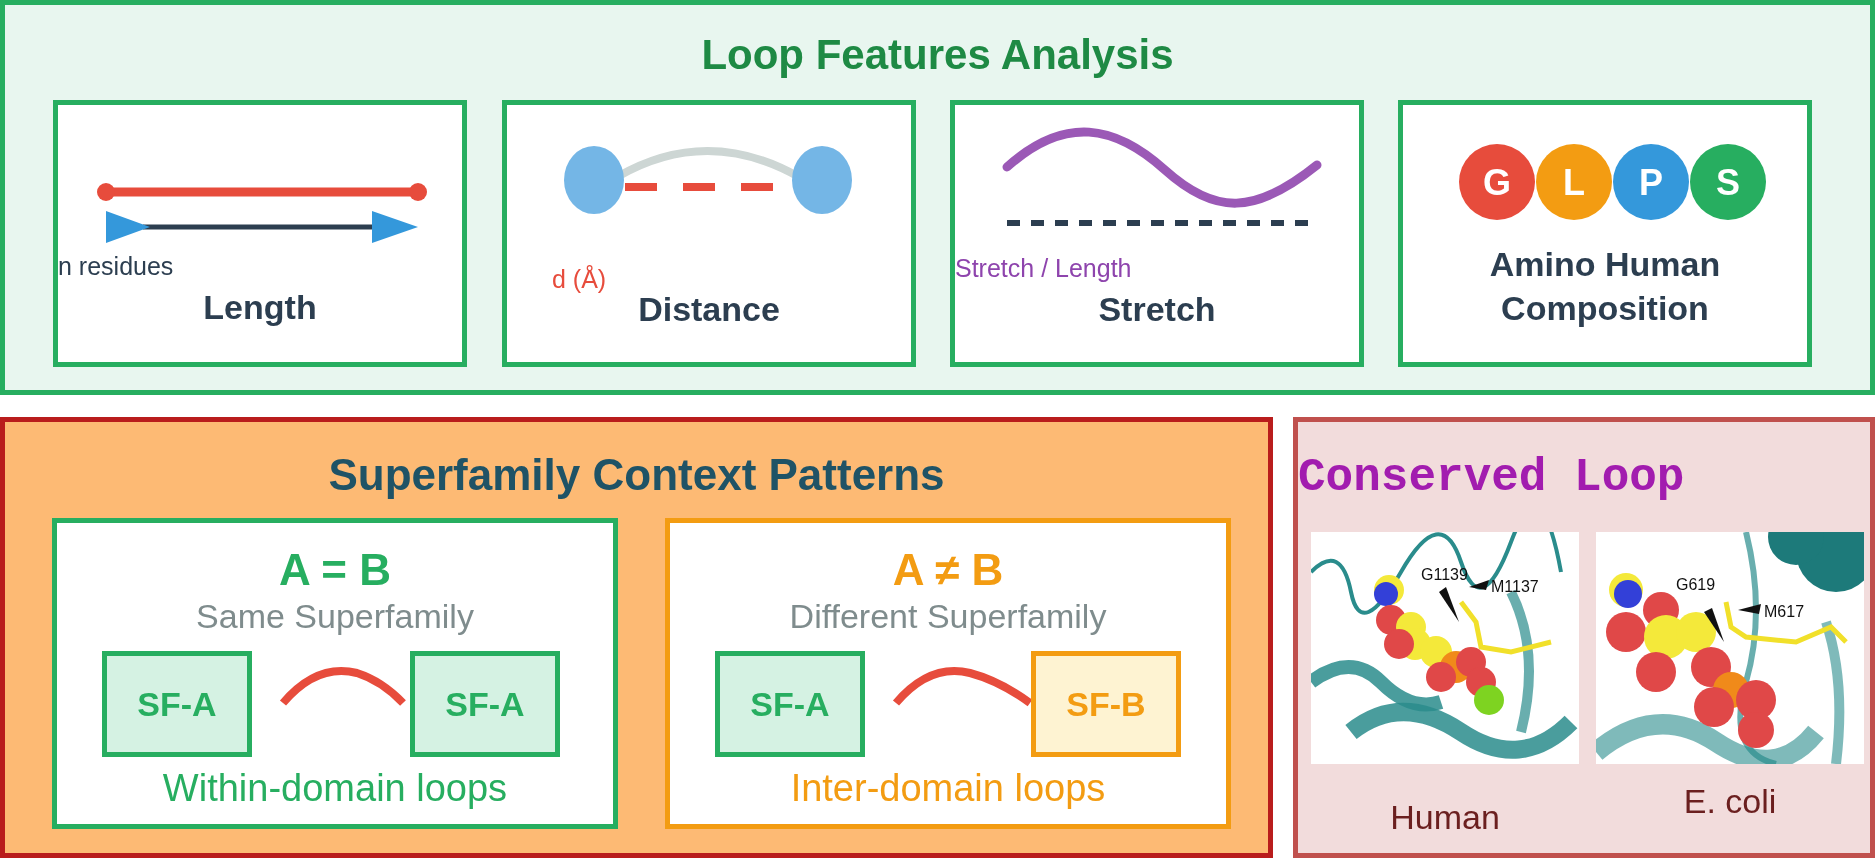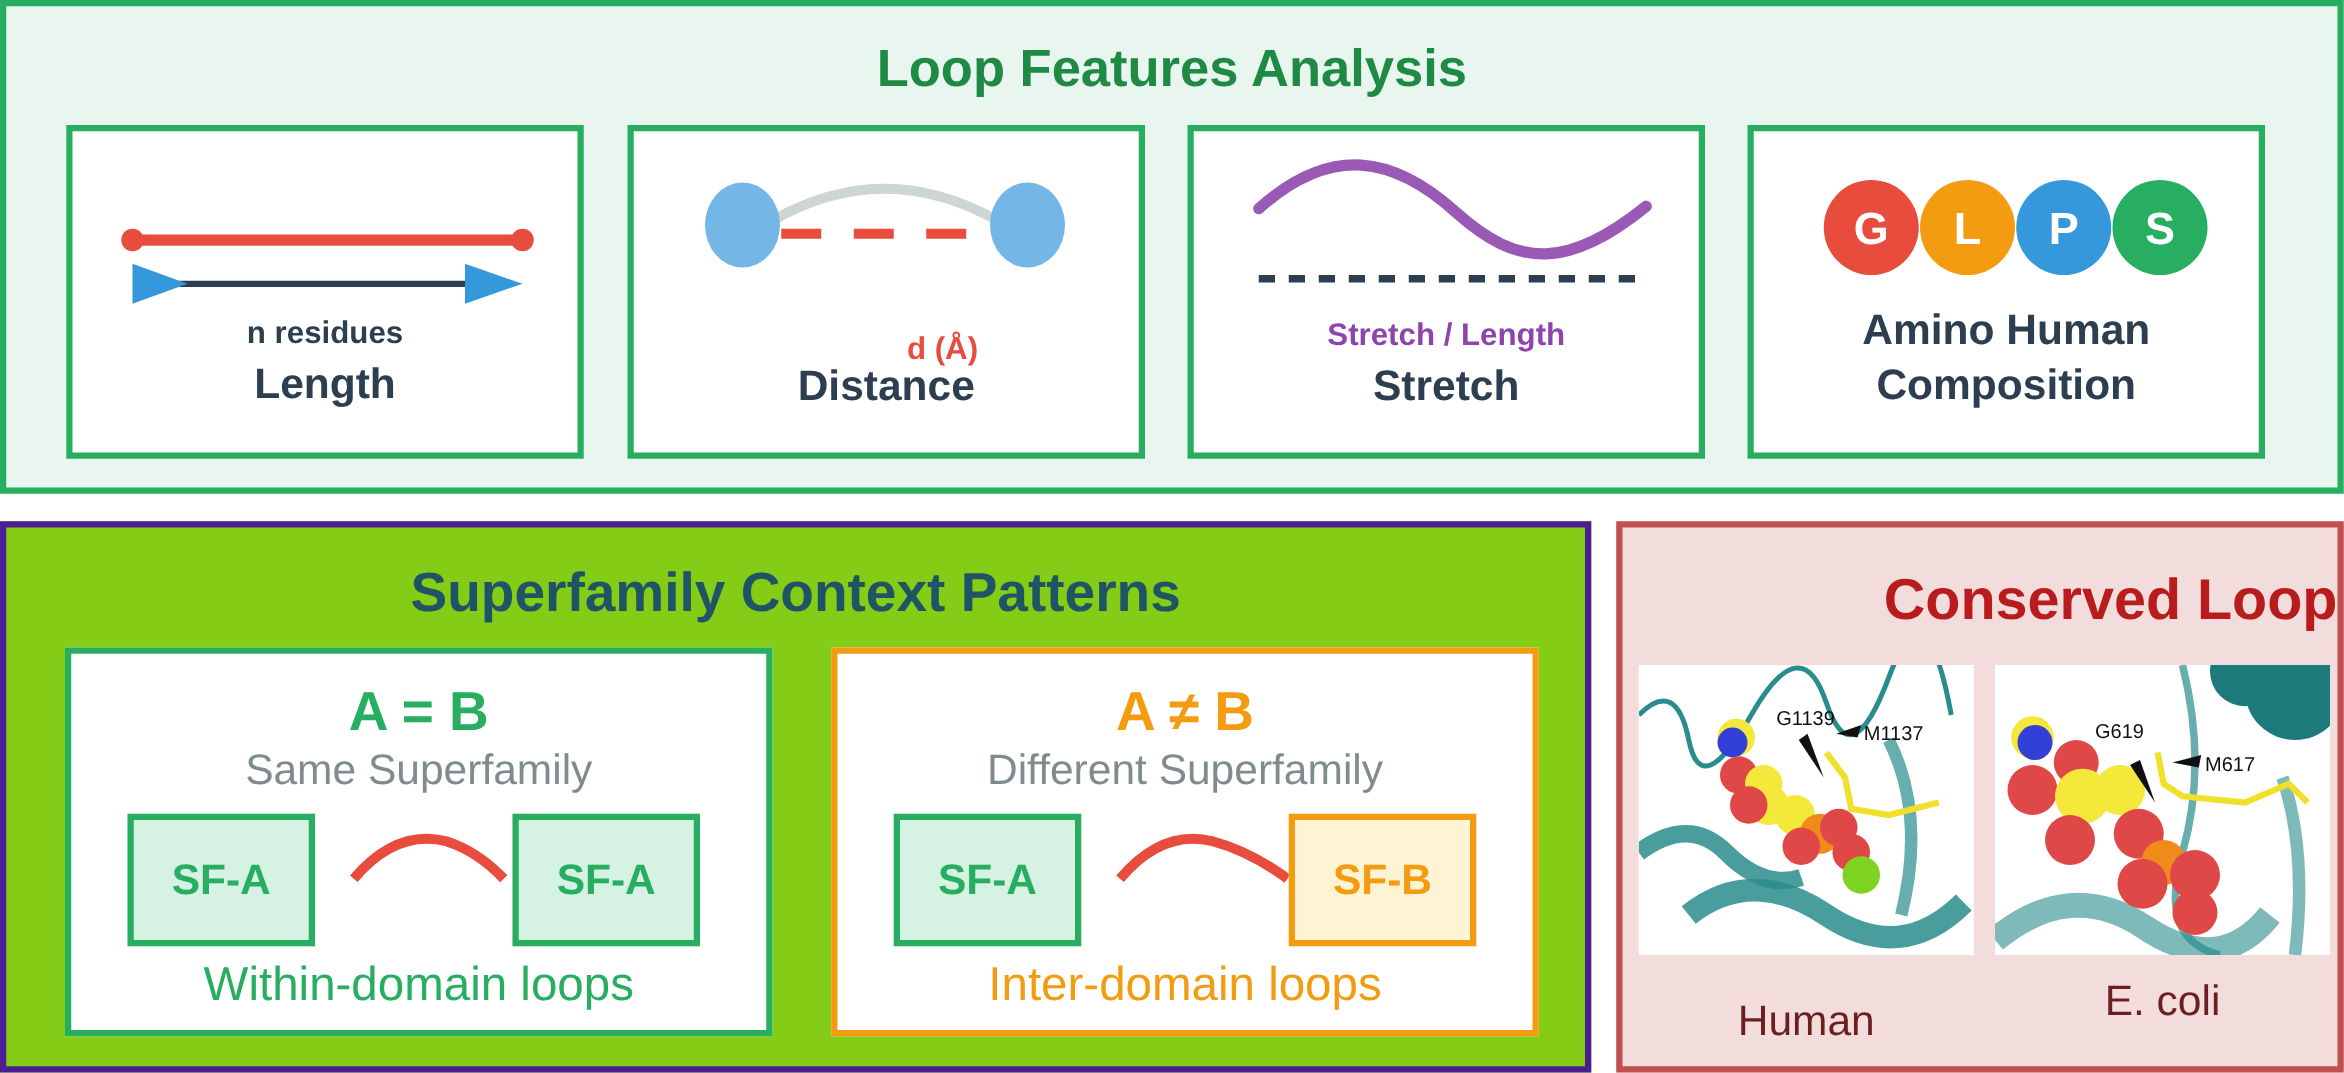--- a/index.html
+++ b/index.html
@@ -2,31 +2,31 @@
 <html><head>
 <meta charset="utf-8">
 <style>
   html,body{margin:0;padding:0;background:#ffffff;}
   body{width:1875px;height:858px;position:relative;overflow:hidden;font-family:"Liberation Sans",sans-serif;}
   .abs{position:absolute;box-sizing:border-box;}
   #top{left:0;top:0;width:1875px;height:395px;background:#e8f6ef;border:5px solid #27ae60;}
   #top-title{left:0;top:26px;width:1865px;text-align:center;font-size:42px;font-weight:bold;color:#1e8a44;}
   .card{top:95px;width:414px;height:267px;background:#fff;border:5px solid #27ae60;}
   .card svg{position:absolute;left:0;top:0;}
-  .sub{position:absolute;left:0;width:100%;text-align:center;font-size:25px;font-weight:bold;}
+  .sub{position:absolute;left:0;width:100%;text-align:left;font-size:25px;}
   .lbl{position:absolute;left:0;width:100%;text-align:center;font-size:34px;font-weight:bold;color:#2c3e50;}
-  #bl{left:0;top:417px;width:1273px;height:441px;background:#84cc16;border:5px solid #4c1d95;}
+  #bl{left:0;top:417px;width:1273px;height:441px;background:#fdba74;border:5px solid #b91c1c;}
   #bl-title{left:0;top:28px;width:1263px;text-align:center;font-size:44px;font-weight:bold;color:#1f5366;}
   .pbox{top:96px;width:566px;height:311px;background:#fff;border:5px solid;}
   .ptitle{position:absolute;left:0;top:22px;width:100%;text-align:center;font-size:44px;font-weight:bold;}
   .psub{position:absolute;left:0;top:74px;width:100%;text-align:center;font-size:34px;color:#7f8c8d;}
   .sfbox{position:absolute;top:128px;width:150px;height:106px;border:5px solid;box-sizing:border-box;display:flex;align-items:center;justify-content:center;font-size:34px;font-weight:bold;}
   .pfoot{position:absolute;left:0;top:244px;width:100%;text-align:center;font-size:38px;}
   #br{left:1293px;top:417px;width:582px;height:441px;background:#f2dcdc;border:5px solid #c0504d;}
-  #br-title{left:0;top:30px;width:572px;text-align:right;font-size:46px;font-weight:bold;color:#b91c1c;}
+  #br-title{left:0;top:30px;width:572px;text-align:left;font-size:46px;font-weight:bold;color:#a21caf;font-family:Liberation Mono, monospace;}
   .mol{position:absolute;top:110px;height:232px;background:#fff;overflow:hidden;}
   .cap{position:absolute;top:360px;font-size:34px;color:#6b1f1f;text-align:center;}
 </style>
 </head>
 <body>
 
 <div id="top" class="abs">
   <div id="top-title" class="abs">Loop Features Analysis</div>
 
   <div class="abs card" style="left:48px;">

